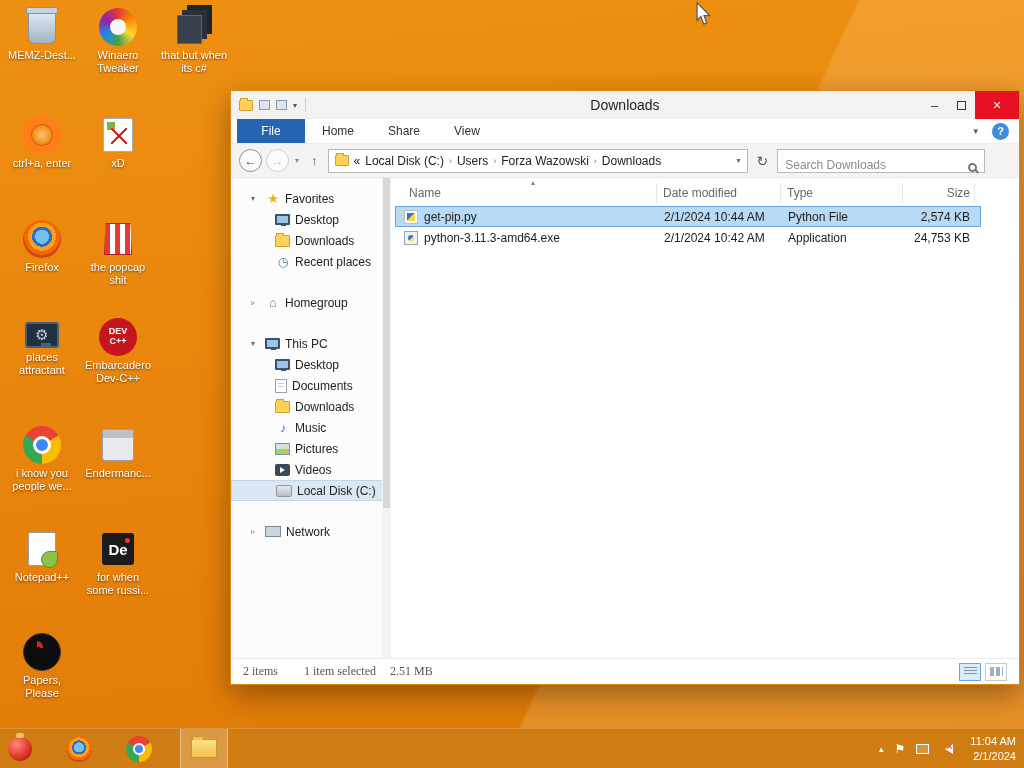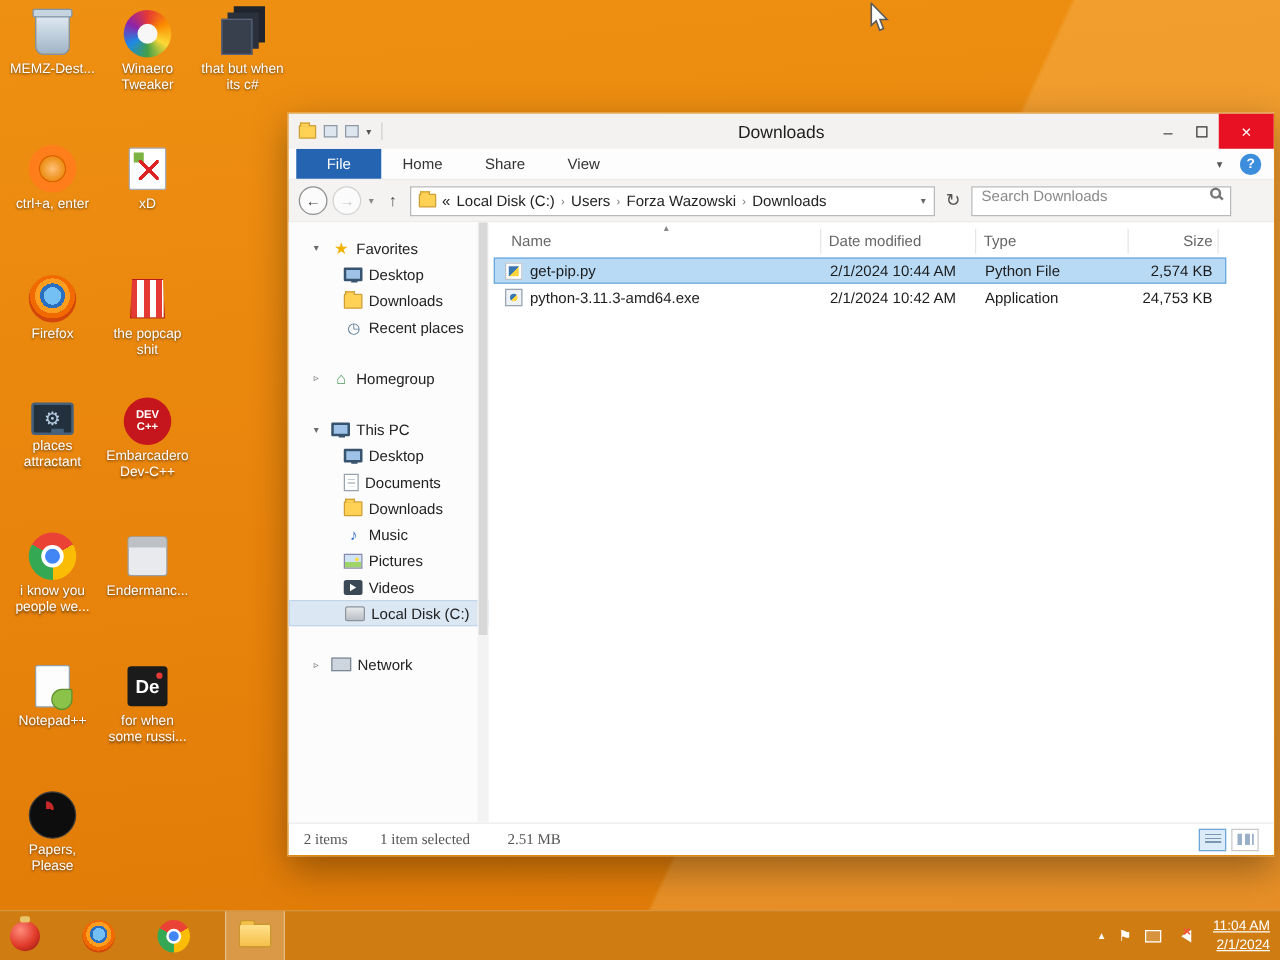--- a/index.html
+++ b/index.html
@@ -66,21 +66,21 @@
 
   .addrrow{height:34px;background:#f4f3f2;display:flex;align-items:center;padding:0 8px;gap:4px;border-bottom:1px solid #e9e8e7;}
   .nav-circ{width:23px;height:23px;border-radius:50%;border:1px solid #8f8f8f;color:#444;display:flex;align-items:center;justify-content:center;font-size:12px;flex:none;background:#fbfbfb;}
   .nav-circ.disabled{border-color:#d2d2d2;color:#c8c8c8;}
   .small-chev{color:#888;font-size:8px;margin:0 2px;}
   .up-arr{color:#555;font-size:13px;margin:0 6px;}
   .addrbox{flex:1;max-width:420px;height:24px;background:#fff;border:1px solid #b9b9b9;display:flex;align-items:center;padding:0 6px;font-size:12px;color:#222;gap:5px;}
   .crumb-sep{color:#777;font-size:9px;}
   .addr-chev{margin-left:auto;color:#666;font-size:8px;}
   .refresh{color:#555;font-size:14px;margin:0 5px;}
-  .searchbox{width:208px;height:24px;background:#fff;border:1px solid #b9b9b9;display:flex;align-items:flex-start;padding:0 7px;}
+  .searchbox{width:208px;height:24px;background:#fff;border:1px solid #b9b9b9;display:flex;align-items:flex-end;padding:0 7px;}
   .searchbox input{border:none;outline:none;flex:1;font-size:12px;color:#333;background:transparent;font-family:inherit;}
   .searchbox input::placeholder{color:#8a8a8a;}
   .mag{width:9px;height:9px;border:2px solid #777;border-radius:50%;position:relative;margin-left:4px;flex:none;}
   .mag::after{content:"";position:absolute;width:5px;height:2px;background:#777;transform:rotate(45deg);right:-4px;bottom:-2px;}
   .mini-folder{width:14px;height:11px;background:#ffd155;border:1px solid #cf9f37;border-radius:1px;position:relative;flex:none;}
   .mini-folder::before{content:"";position:absolute;top:-3px;left:0;width:6px;height:2px;background:#ffd155;border:1px solid #cf9f37;border-bottom:none;}
 
   .content{position:absolute;top:87px;bottom:26px;left:0;right:0;display:flex;background:#fff;}
   .navpane{width:160px;position:relative;padding-top:10px;background:#fcfcfc;flex:none;}
   .nrow{display:flex;align-items:center;height:21px;padding-left:20px;font-size:12px;color:#222;white-space:nowrap;}
@@ -123,21 +123,21 @@
   .fc-date{width:124px;padding-left:6px;}
   .fc-type{width:122px;padding-left:6px;}
   .fc-size{width:70px;text-align:right;padding-right:4px;}
   .fico{width:14px;height:14px;margin-right:6px;position:relative;background:#fff;border:1px solid #b9c2cc;flex:none;}
   .fico::after{content:"";position:absolute;inset:2px;background:linear-gradient(135deg,#3a77b0 50%,#ffd43b 50%);}
   .fico-exe{background:#eef2f6;border-color:#9aa5b1;}
   .fico-exe::after{inset:3px;border-radius:50%;}
 
   .statusbar{position:absolute;left:0;right:0;bottom:0;height:26px;border-top:1px solid #eaeaea;display:flex;align-items:center;font-size:12px;color:#555;padding:0 12px;background:#fff;font-family:Liberation Serif, serif;}
   .st-count{margin-right:26px;}
-  .st-sel{margin-right:30px;}
+  .st-sel{margin-right:14px;}
   .st-right{margin-left:auto;display:flex;gap:4px;}
   .view-btn{width:22px;height:18px;border:1px solid #c9c9c9;background:#fff;display:flex;align-items:center;justify-content:center;}
   .view-btn.active{border-color:#6da7d8;background:#dcebf8;}
   .vb-lines{width:13px;height:9px;background:repeating-linear-gradient(180deg,#7a96b5 0 1px,transparent 1px 3px);}
   .vb-grid{width:13px;height:9px;background:repeating-linear-gradient(90deg,#9ab0c8 0 4px,#fff 4px 6px);}
 
   
   .taskbar{position:absolute;left:0;right:0;bottom:0;height:40px;background:#cf7d13;border-top:1px solid rgba(255,255,255,.18);display:flex;align-items:center;padding:0 8px;}
   .orb{width:24px;height:24px;border-radius:50%;background:radial-gradient(circle at 35% 30%,#ff8a7a,#e03a2a 55%,#8c130a);position:relative;}
   .orb::before{content:"";position:absolute;top:-4px;left:8px;width:8px;height:5px;background:#e9c46a;border-radius:2px;}
@@ -148,21 +148,21 @@
   .tb-btn{margin-left:28px;width:48px;height:40px;display:flex;align-items:center;justify-content:center;background:rgba(255,255,255,.22);border-left:1px solid rgba(255,255,255,.35);border-right:1px solid rgba(255,255,255,.35);}
   .tb-folder{width:26px;height:19px;background:linear-gradient(180deg,#ffe08a,#f5c04a);border:1px solid #c9972c;border-radius:2px;position:relative;}
   .tb-folder::before{content:"";position:absolute;top:-4px;left:0;width:10px;height:3px;background:#f5c04a;border:1px solid #c9972c;border-bottom:none;border-radius:2px 2px 0 0;}
   .tb-spacer{flex:1;}
   .tray{display:flex;align-items:center;gap:11px;color:#fff;}
   .tray-chev{font-size:9px;}
   .tray-flag{font-size:12px;}
   .tray-mon{width:13px;height:10px;border:1px solid #fff;background:rgba(255,255,255,.18);display:inline-block;}
   .tray-vol{position:relative;width:0;height:0;border:5px solid transparent;border-right:8px solid #fff;display:inline-block;}
   .mx{position:absolute;color:#ff5040;font-size:11px;font-weight:bold;left:1px;top:-9px;}
-  .clock{display:flex;flex-direction:column;align-items:flex-end;justify-content:center;font-size:11px;line-height:1.3;margin-left:6px;text-decoration:underline;}
+  .clock{display:flex;flex-direction:column;align-items:flex-end;justify-content:center;font-size:11px;line-height:1.3;margin-left:6px;}
 
   .cursor{position:absolute;left:695px;top:2px;z-index:50;}
 </style>
 </head>
 <body>
 
 <div class="screen">
 
   <div class="dcell" style="left:6px;top:8px">
     <div class="ico i-bin"></div>

